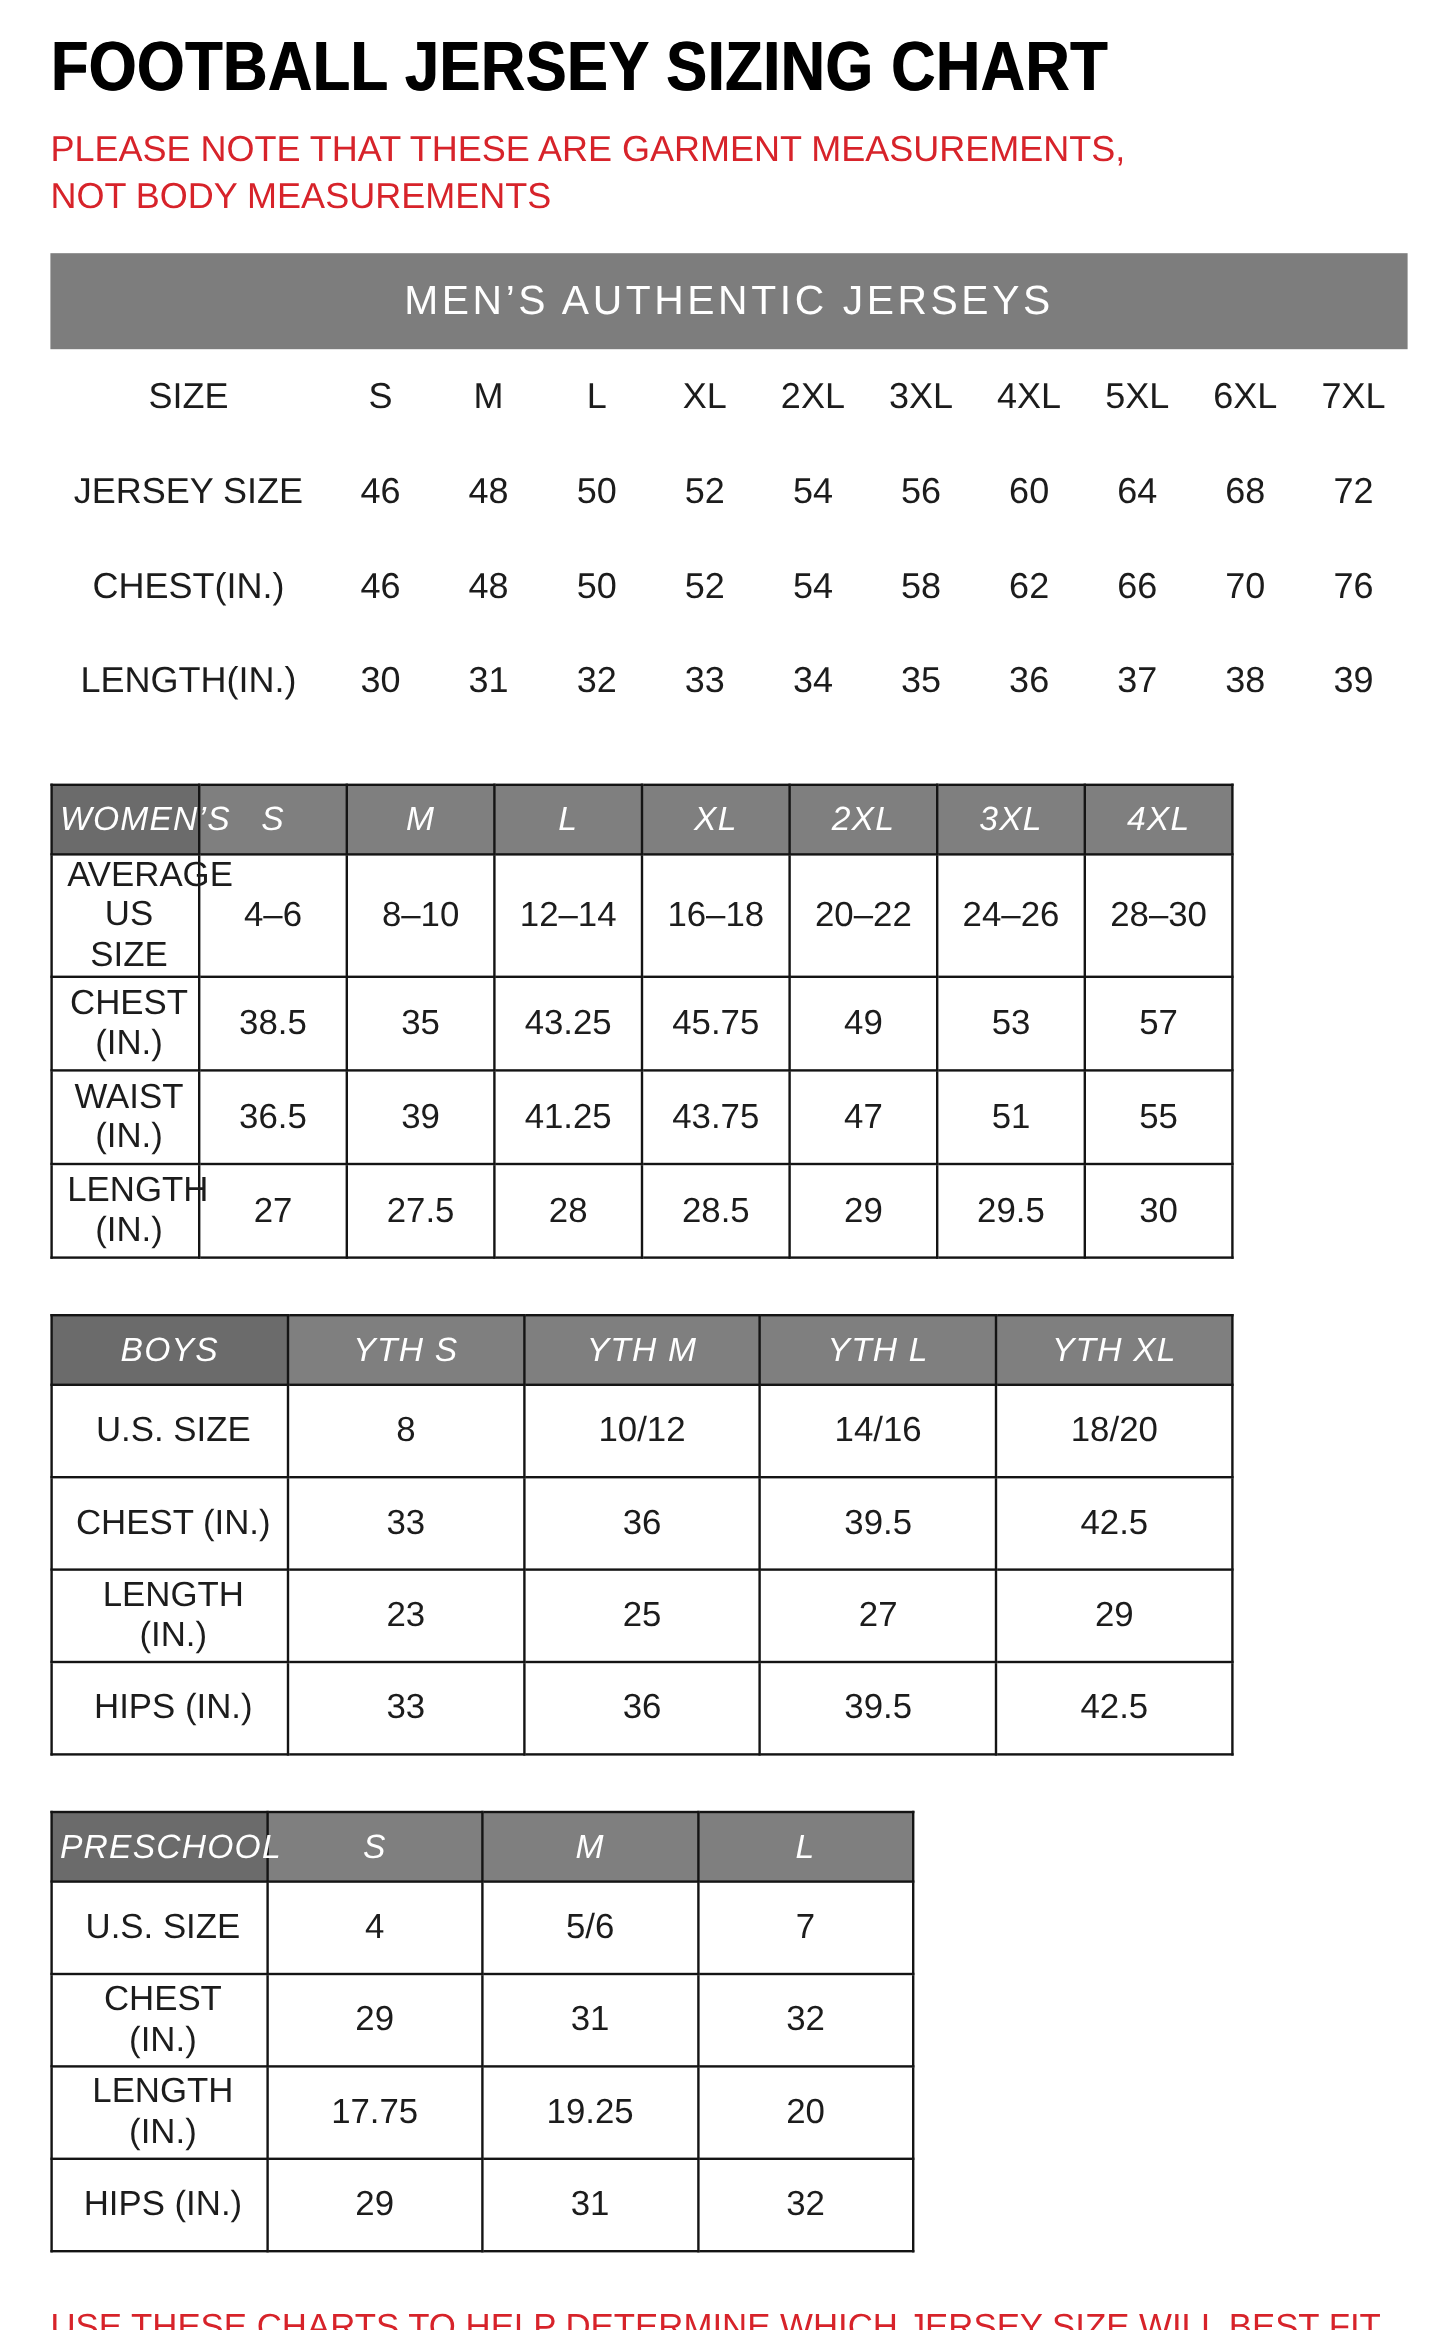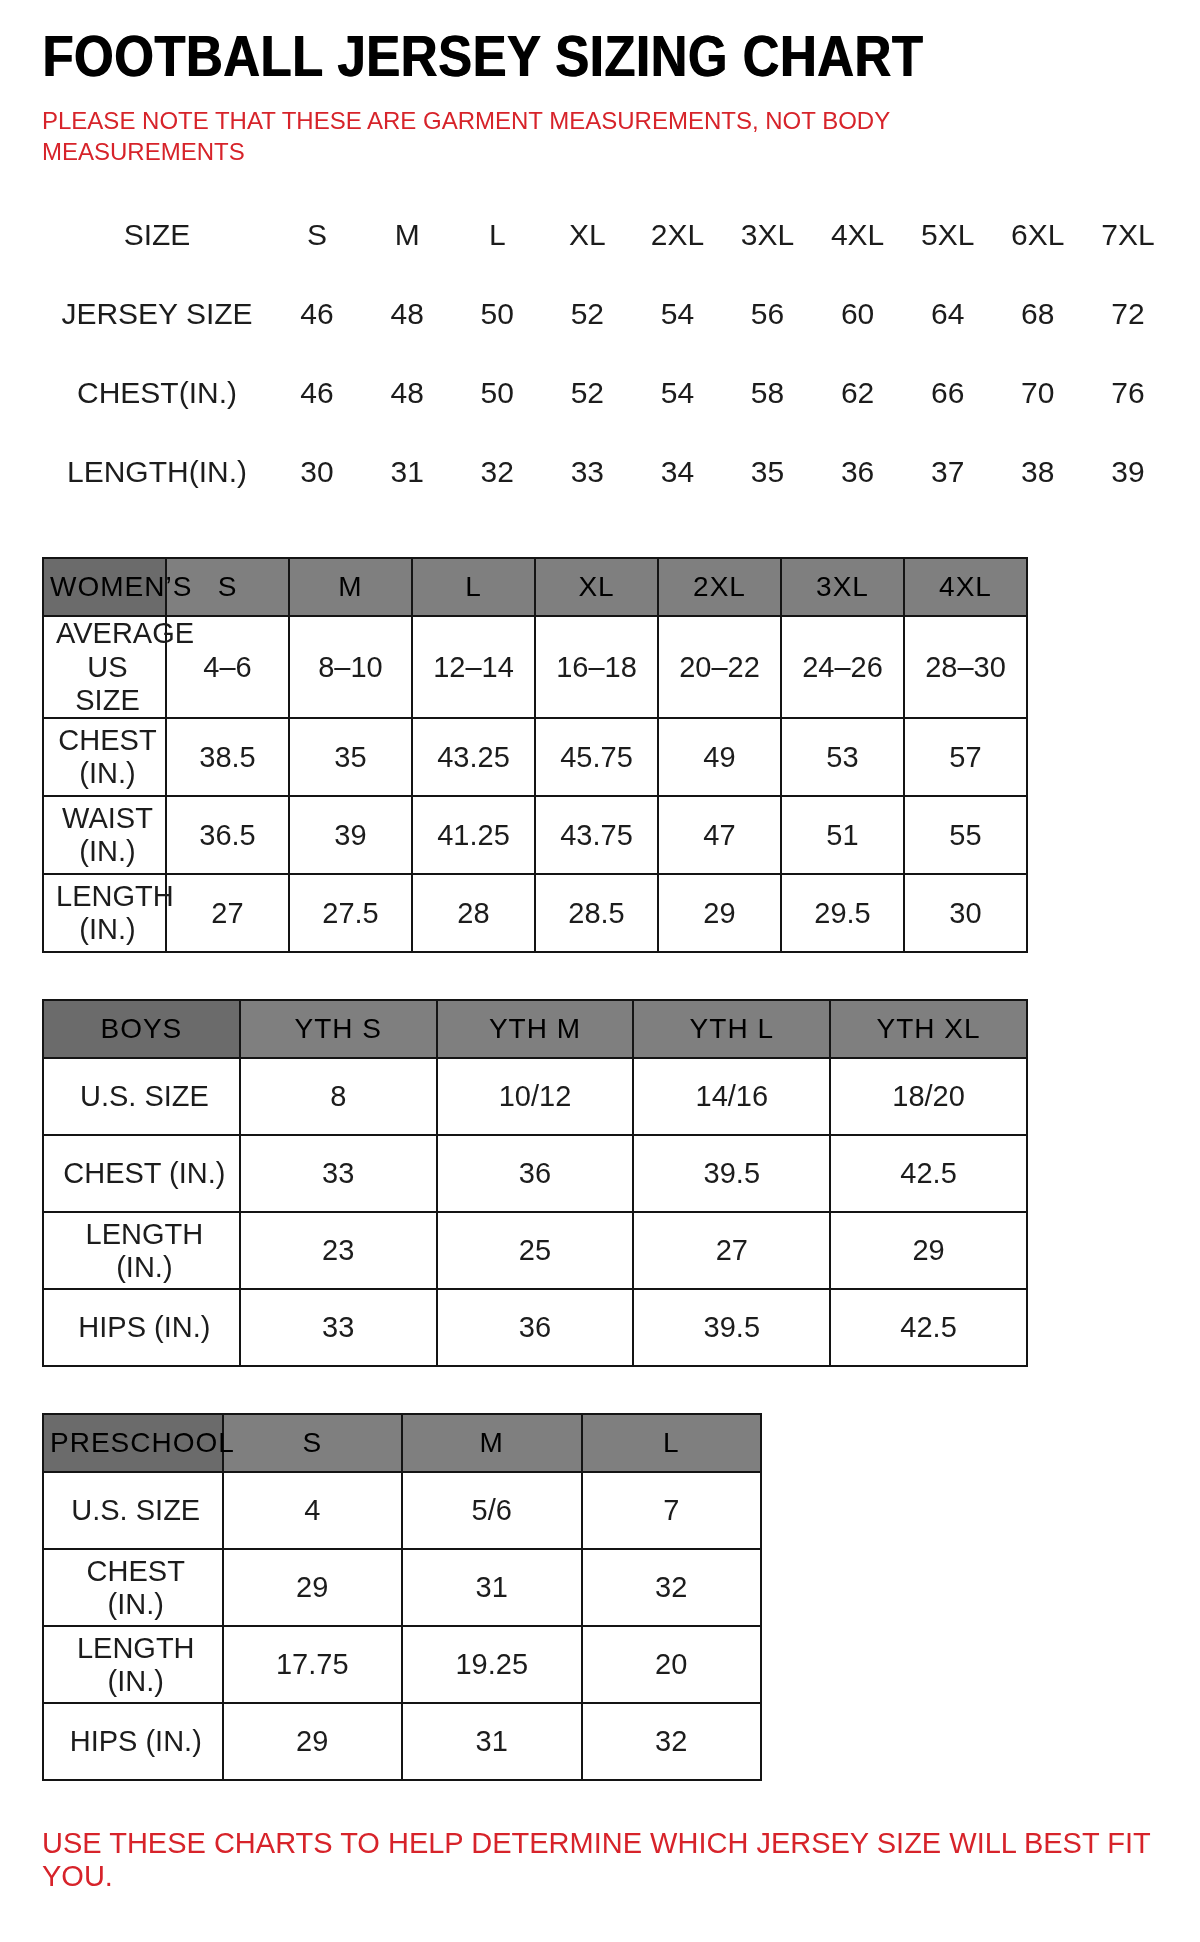--- a/index.html
+++ b/index.html
@@ -18,21 +18,21 @@
     color: #000000;
     margin: 0 0 16px 0;
     white-space: nowrap;
     transform: scaleX(0.88);
     transform-origin: left center;
     text-shadow: 1px 0 0 #000000;
     letter-spacing: 0.5px;
   }
   .note {
     color: #d7232a;
-    font-size: 24px;
+    font-size: 30px;
     line-height: 1.3;
     max-width: 965px;
     margin: 0 0 28px 0;
   }
   section { margin: 0 0 46px 0; }
   .tbl-title {
     background: #7d7d7d;
     color: #ffffff;
     width: 1131px;
     height: 80px;
@@ -48,24 +48,25 @@
   
   .mens { width: 1131px; }
   .mens th, .mens td { border: none; font-size: 30px; height: 79px; }
   .mens .lbl { width: 230px; }
 
   
   .grid, .grid th, .grid td { border: 2px solid #141414; }
   .grid th, .grid td { font-size: 29px; }
   .grid tr.head th {
     background: #7f7f7f;
-    color: #000000;
+    color: #ffffff;
     height: 58px;
     font-size: 28px;
     letter-spacing: 1px;
+    font-style: italic;
   }
   .grid tr.head th.corner { background: #6b6b6b; }
   .grid .lbl { background: #ffffff; color: #1c1c1c; line-height: 1.15; padding-left: 12px; }
 
   .womens { width: 986px; }
   .womens .lbl { width: 222px; }
   .womens td, .womens .lbl { height: 78px; }
   .womens tr.tall td, .womens tr.tall .lbl { height: 96px; }
 
   .boys { width: 986px; }
@@ -83,20 +84,21 @@
   }
 </style>
 </head>
 <body>
 
 <h1 class="page-title">FOOTBALL JERSEY SIZING CHART</h1>
 
 <p class="note">PLEASE NOTE THAT THESE ARE GARMENT MEASUREMENTS, NOT BODY MEASUREMENTS</p>
 
 <section class="mens-section">
+  <div class="tbl-title">MEN’S AUTHENTIC JERSEYS</div>
   <table class="mens">
     <tbody>
       <tr>
         <th class="lbl">SIZE</th>
         <td>S</td>
         <td>M</td>
         <td>L</td>
         <td>XL</td>
         <td>2XL</td>
         <td>3XL</td>

